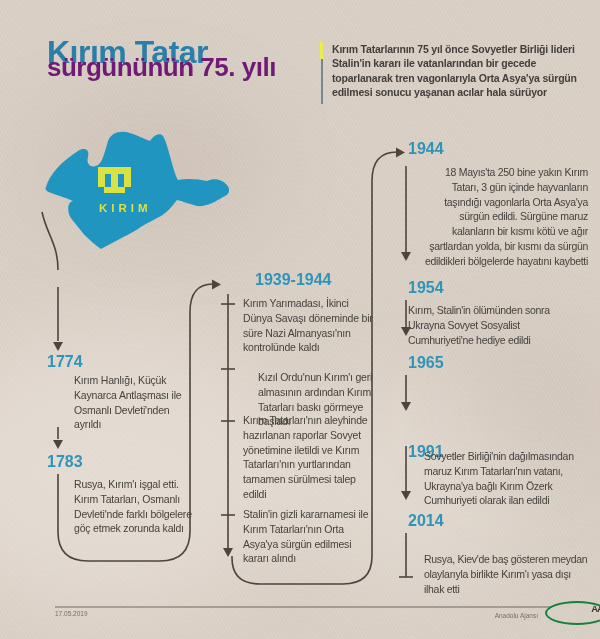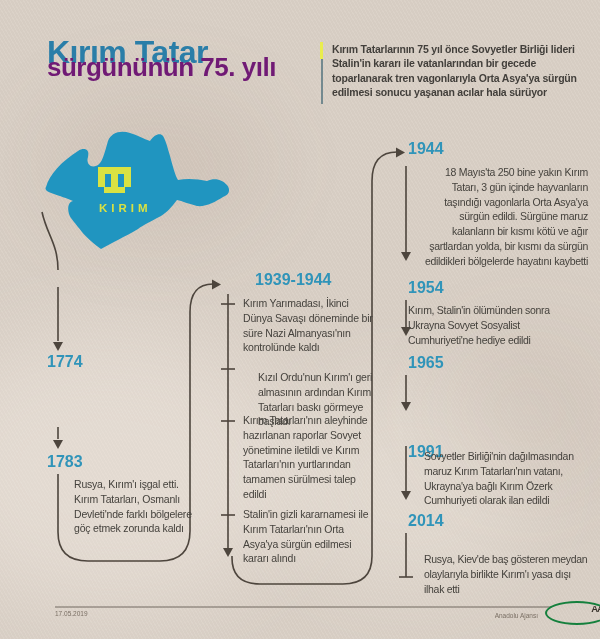--- a/index.html
+++ b/index.html
@@ -141,20 +141,21 @@
         <rect x="58" y="44" width="7" height="20"></rect>
         <rect x="84" y="44" width="7" height="20"></rect>
         <rect x="71" y="44" width="7" height="26"></rect>
         <rect x="64" y="64" width="21" height="6"></rect>
       </g>
       <text x="59" y="89" font-family="Liberation Sans, sans-serif" font-size="11.5" font-weight="600" letter-spacing="4" fill="#d9e242">KIRIM</text>
     </svg>
   </div>
 
   <div class="abs year y1774">1774</div>
+  <div class="abs body-text t1774">Kırım Hanlığı, Küçük Kaynarca Antlaşması ile Osmanlı Devleti'nden ayrıldı</div>
   <div class="abs year y1783">1783</div>
   <div class="abs body-text t1783">Rusya, Kırım'ı işgal etti. Kırım Tatarları, Osmanlı Devleti'nde farklı bölgelere göç etmek zorunda kaldı</div>
 
   <div class="abs year y1939">1939-1944</div>
   <div class="abs body-text mb0">Kırım Yarımadası, İkinci Dünya Savaşı döneminde bir süre Nazi Almanyası'nın kontrolünde kaldı</div>
   <div class="abs body-text mb1">Kızıl Ordu'nun Kırım'ı geri almasının ardından Kırım Tatarları baskı görmeye başladı</div>
   <div class="abs body-text mb2">Kırım Tatarları'nın aleyhinde hazırlanan raporlar Sovyet yönetimine iletildi ve Kırım Tatarları'nın yurtlarından tamamen sürülmesi talep edildi</div>
   <div class="abs body-text mb3">Stalin'in gizli kararnamesi ile Kırım Tatarları'nın Orta Asya'ya sürgün edilmesi kararı alındı</div>
 
   <div class="abs year ry0">1944</div>

